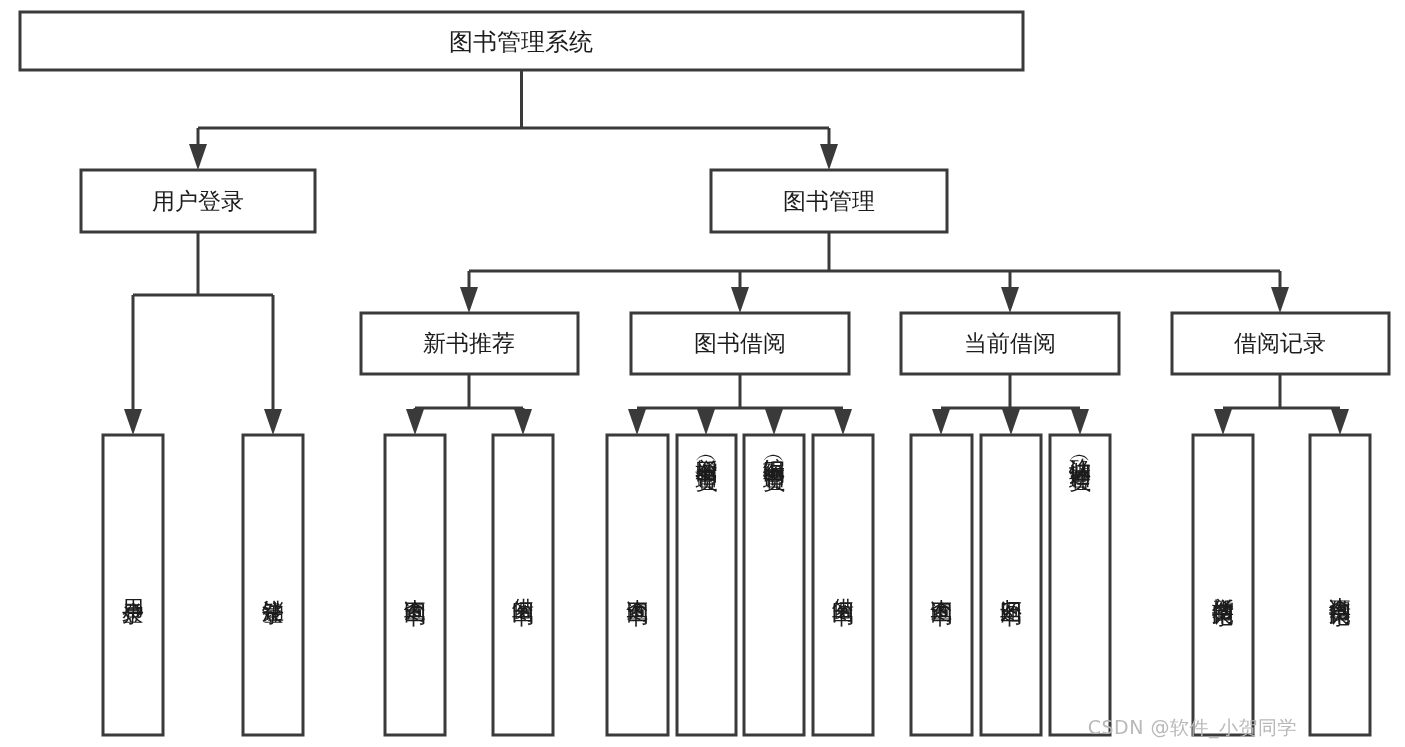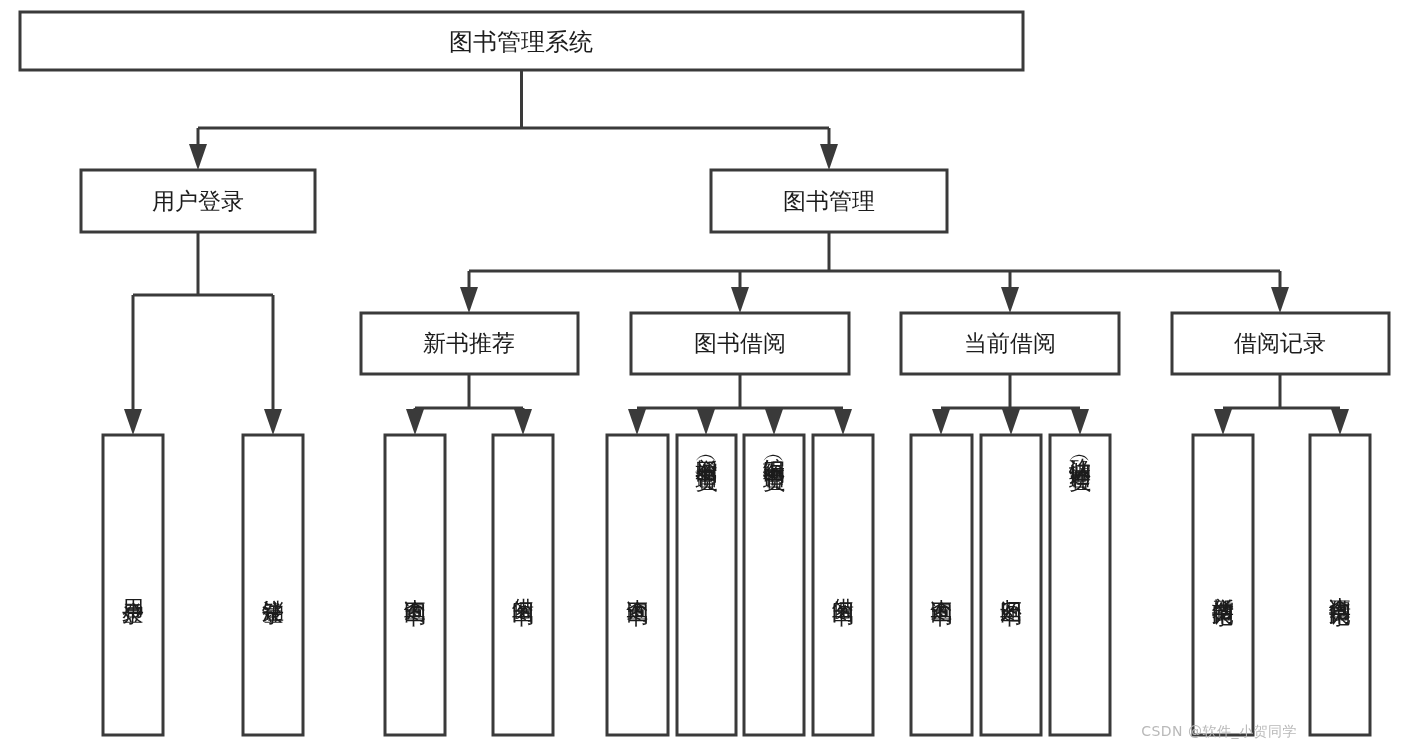--- a/index.html
+++ b/index.html
@@ -68,21 +68,21 @@
     letter-spacing: 2px;
     color: #1c1c1c;
     white-space: nowrap;
     text-align: center;
   }
   #watermark {
     position: absolute;
     right: 8px;
     bottom: 6px;
     font-family: "DejaVu Sans", "Liberation Sans", sans-serif;
-    font-size: 14px;
+    font-size: 19px;
     color: #b9b9b9;
     letter-spacing: 0.5px;
     white-space: nowrap;
   }
 </style>
 </head>
 <body>
 
 <div id="diagram-root">
 

